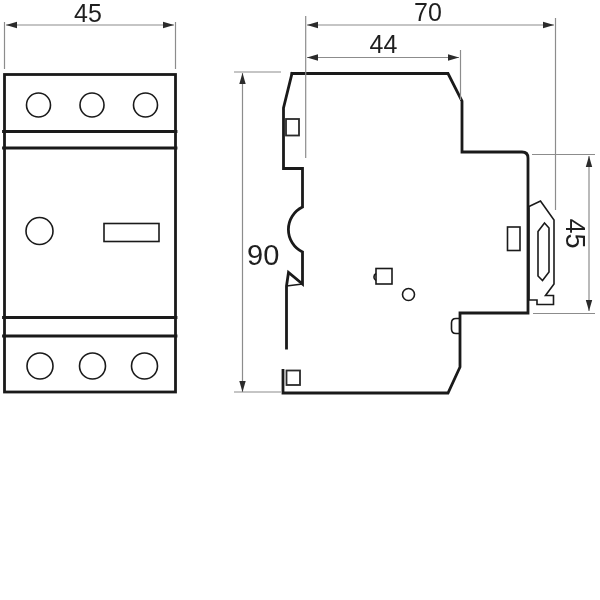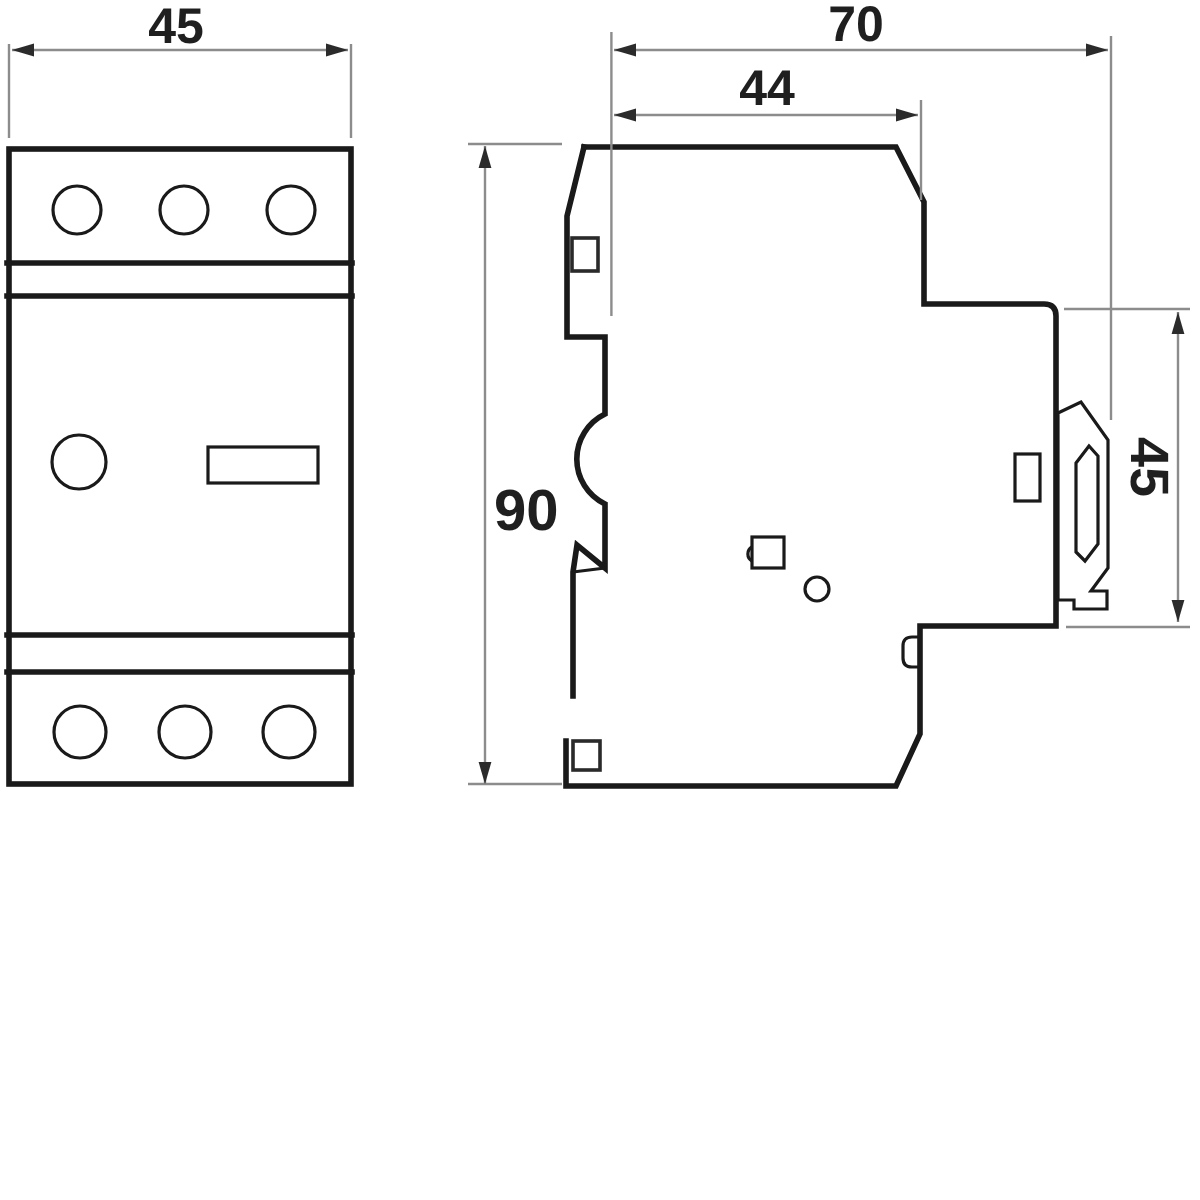--- a/index.html
+++ b/index.html
@@ -7,21 +7,20 @@
     padding: 0;
     background: #ffffff;
   }
   .canvas {
     position: relative;
     width: 600px;
     height: 516px;
     background: #ffffff;
     overflow: hidden;
     font-family: "Liberation Sans", sans-serif;
-    font-weight: bold;
   }
   svg { display: block; }
 
   .outline {
     fill: none;
     stroke: #1a1a1a;
     stroke-width: 2.8;
     stroke-linejoin: miter;
     stroke-linecap: square;
   }

